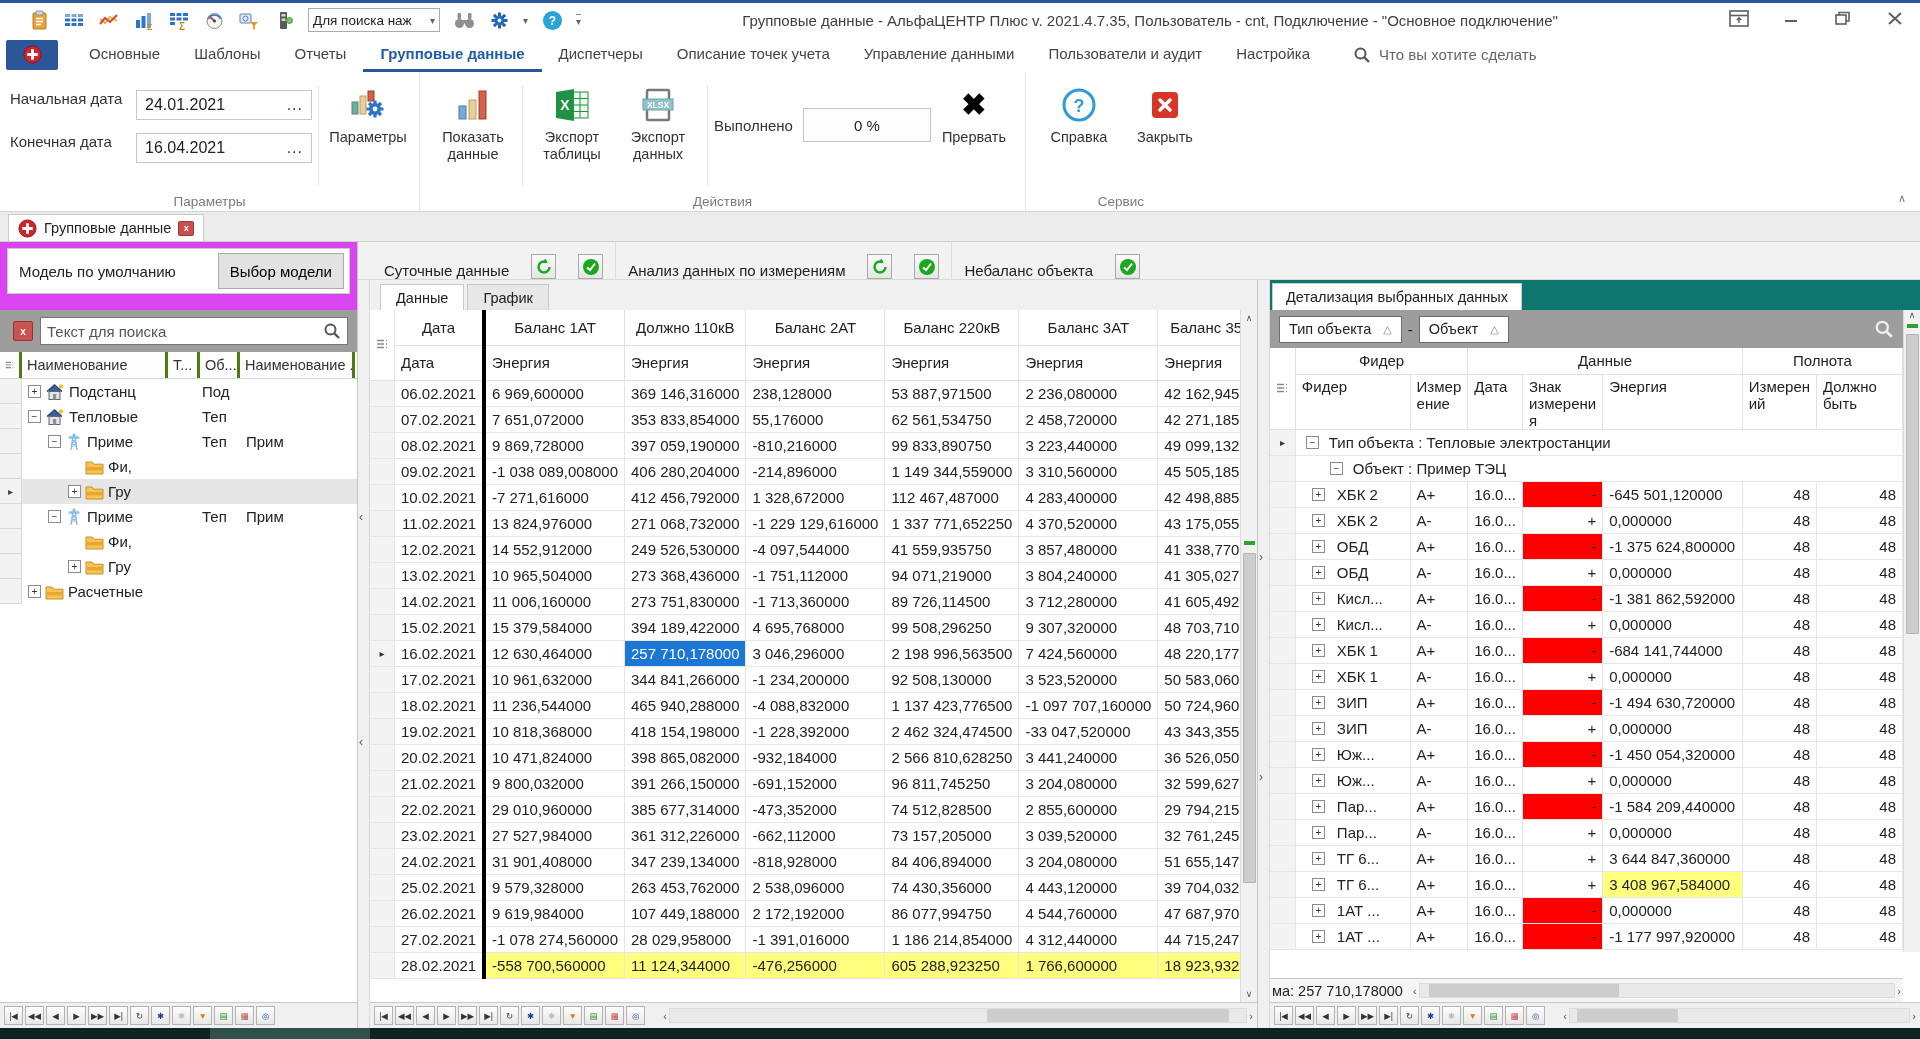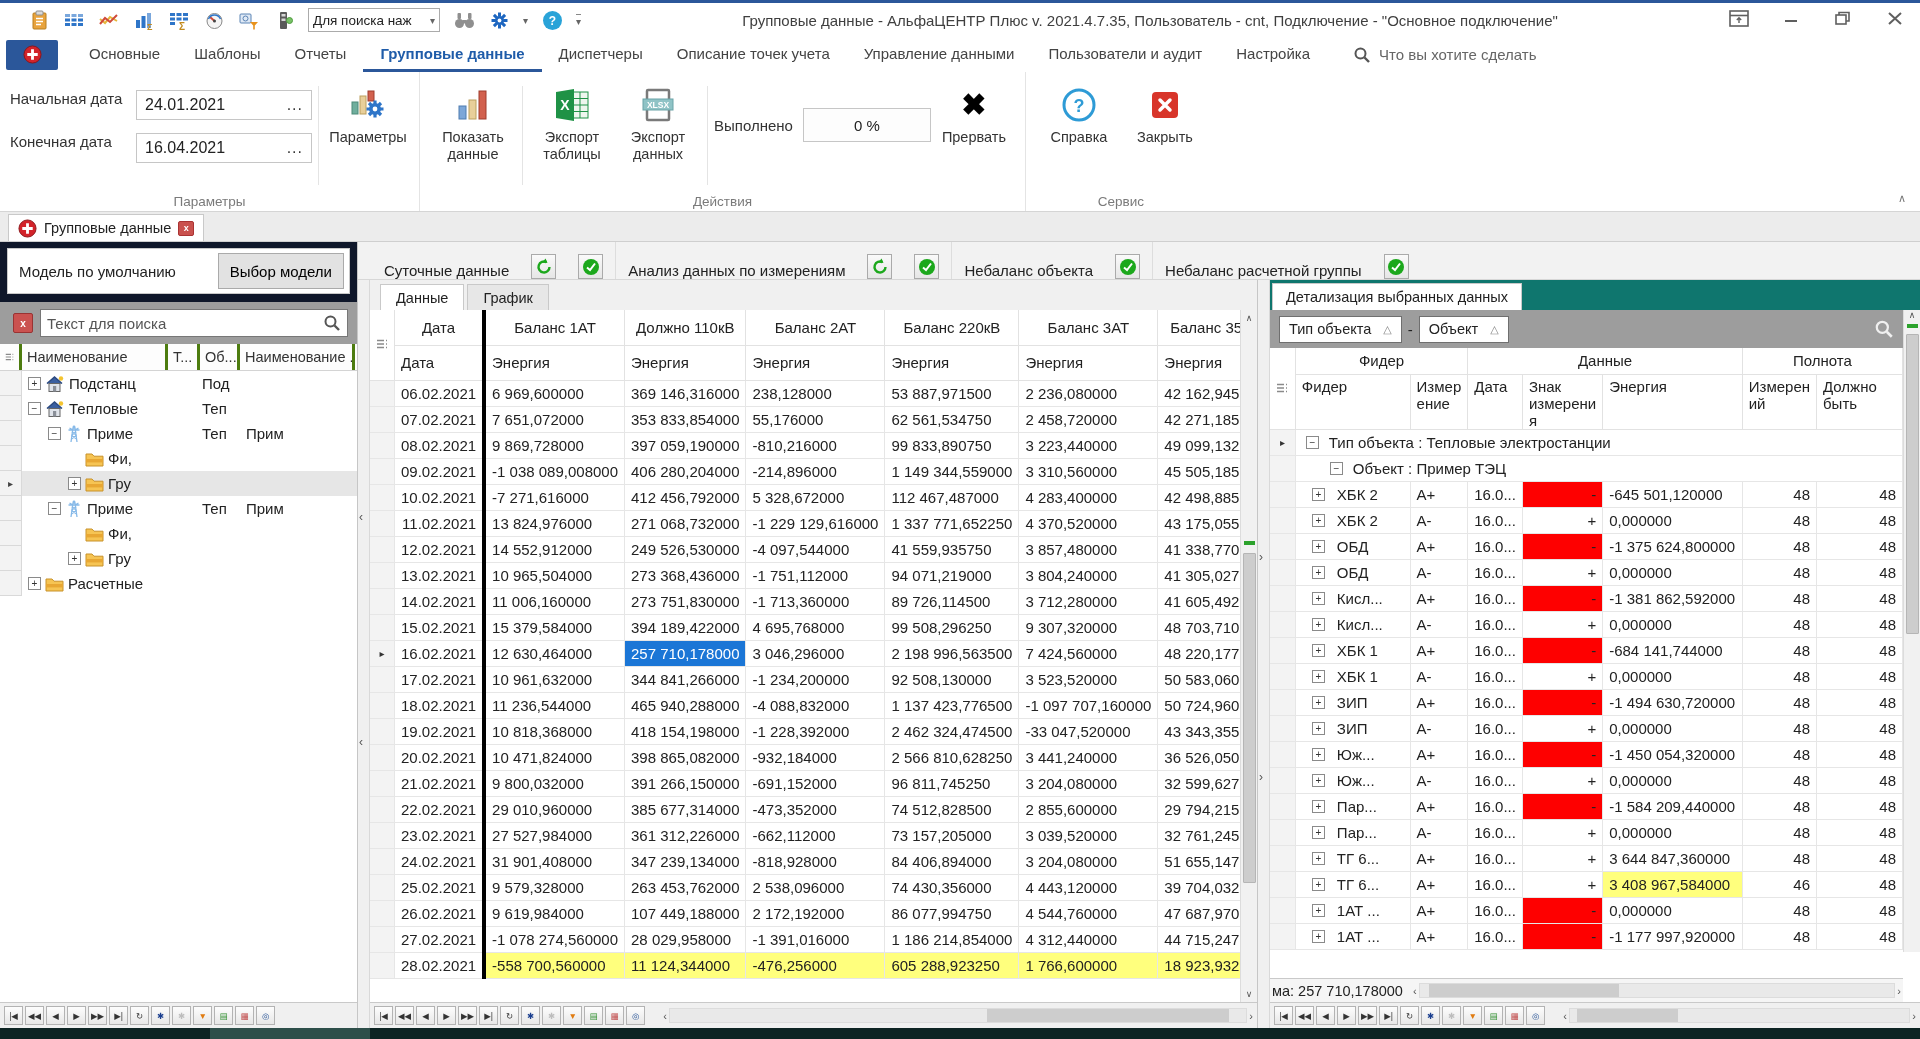--- a/index.html
+++ b/index.html
@@ -41,21 +41,21 @@
   .progress{width:128px;height:34px;border:1px solid #c6c6c6;background:#fdfdfd;display:flex;align-items:center;justify-content:center;font-size:15px}
   .ribbon-collapse{position:absolute;right:14px;bottom:6px;color:#777;font-size:11px}
   
   .docstrip{height:30px;background:#ececec;border-bottom:1px solid #cfcfcf;display:flex;align-items:flex-end}
   .doc-tab{margin-left:8px;height:27px;background:#fff;border:1px solid #c9c9c9;border-bottom:none;display:flex;align-items:center;gap:7px;padding:0 9px;font-size:14.5px}
   .tabclose{width:16px;height:15px;background:#c9514d;border:1px solid #a33;border-radius:2px;color:#fff;font-size:9px;font-weight:bold;display:flex;align-items:center;justify-content:center}
   
   .main{display:flex;height:786px;background:#f0f0f0}
   
   .left-panel{width:358px;border-right:1px solid #c6c6c6;background:#fff;display:flex;flex-direction:column}
-  .model-zone{background:#0f172a;padding:6px 7px 8px 7px}
+  .model-zone{background:#d946ef;padding:6px 7px 16px 7px}
   .model-row{border:1px solid #c9c9c9;background:#fff;height:46px;display:flex;align-items:center;justify-content:space-between;padding:0 5px 0 11px}
   .model-btn{border:1px solid #aaa;background:#e2e2e2;height:36px;display:flex;align-items:center;padding:0 11px;font-size:15px;cursor:pointer}
   .search-row{background:#9d9d9d;height:42px;display:flex;align-items:center;gap:7px;padding:0 9px 0 13px}
   .clearbtn{width:20px;height:20px;background:#ca5250;border:1px solid #933;border-radius:2px;color:#fff;font-size:10px;font-weight:bold;display:flex;align-items:center;justify-content:center}
   .searchbox{flex:1;height:28px;background:#fff;border:1px solid #777;display:flex;align-items:center;padding:0 6px;color:#555;font-size:15px}
   .searchbox .icon{margin-left:auto}
   .tree-header{display:flex;height:27px;border-bottom:1px solid #d4d4d4;background:#fdfdfd;font-size:14.5px;color:#333}
   .th-cell{display:flex;align-items:center;padding:12px 5px;border-right:3px solid #4d7c0f;white-space:nowrap;overflow:hidden}
   .tree-body{flex:1;overflow:hidden;position:relative}
   .tree-row{display:flex;height:25px;align-items:center;position:relative;font-size:15px;white-space:nowrap}
@@ -647,31 +647,20 @@
             <span class="seg-label">Небаланс объекта</span>
             <span class="minibtn">
               <span class="icon">
                 <svg width="18" height="18" viewBox="0 0 18 18">
                   <circle cx="9" cy="9" r="8" fill="#1ca81c"></circle>
                   <path d="M5 9.5 L8 12 L13 5.5" stroke="#fff" stroke-width="2" fill="none"></path>
                 </svg>
               </span>
             </span>
           </div>
-          <div class="seg">
-            <span class="seg-label">Небаланс расчетной группы</span>
-            <span class="minibtn">
-              <span class="icon">
-                <svg width="18" height="18" viewBox="0 0 18 18">
-                  <circle cx="9" cy="9" r="8" fill="#1ca81c"></circle>
-                  <path d="M5 9.5 L8 12 L13 5.5" stroke="#fff" stroke-width="2" fill="none"></path>
-                </svg>
-              </span>
-            </span>
-          </div>
         </div>
       <div class="panels-row">
         <div class="vsplit">
           <span class="chev" style="top:230px">‹</span>
           <span class="chev" style="top:455px">‹</span>
         </div>
 
         <div class="middle-panel">
           <div class="mtabs" id="mtabs">
               <div class="mtab active">Данные</div>
@@ -752,21 +741,21 @@
                     <td>-214,896000</td>
                     <td>1 149 344,559000</td>
                     <td>3 310,560000</td>
                     <td>45 505,185000</td>
                   </tr>
                   <tr>
                     <td class="rs"></td>
                     <td class="c0">10.02.2021</td>
                     <td>-7 271,616000</td>
                     <td>412 456,792000</td>
-                    <td>5 328,672000</td>
+                    <td>1 328,672000</td>
                     <td>112 467,487000</td>
                     <td>4 283,400000</td>
                     <td>42 498,885000</td>
                   </tr>
                   <tr>
                     <td class="rs"></td>
                     <td class="c0">11.02.2021</td>
                     <td>13 824,976000</td>
                     <td>271 068,732000</td>
                     <td>-1 229 129,616000</td>

